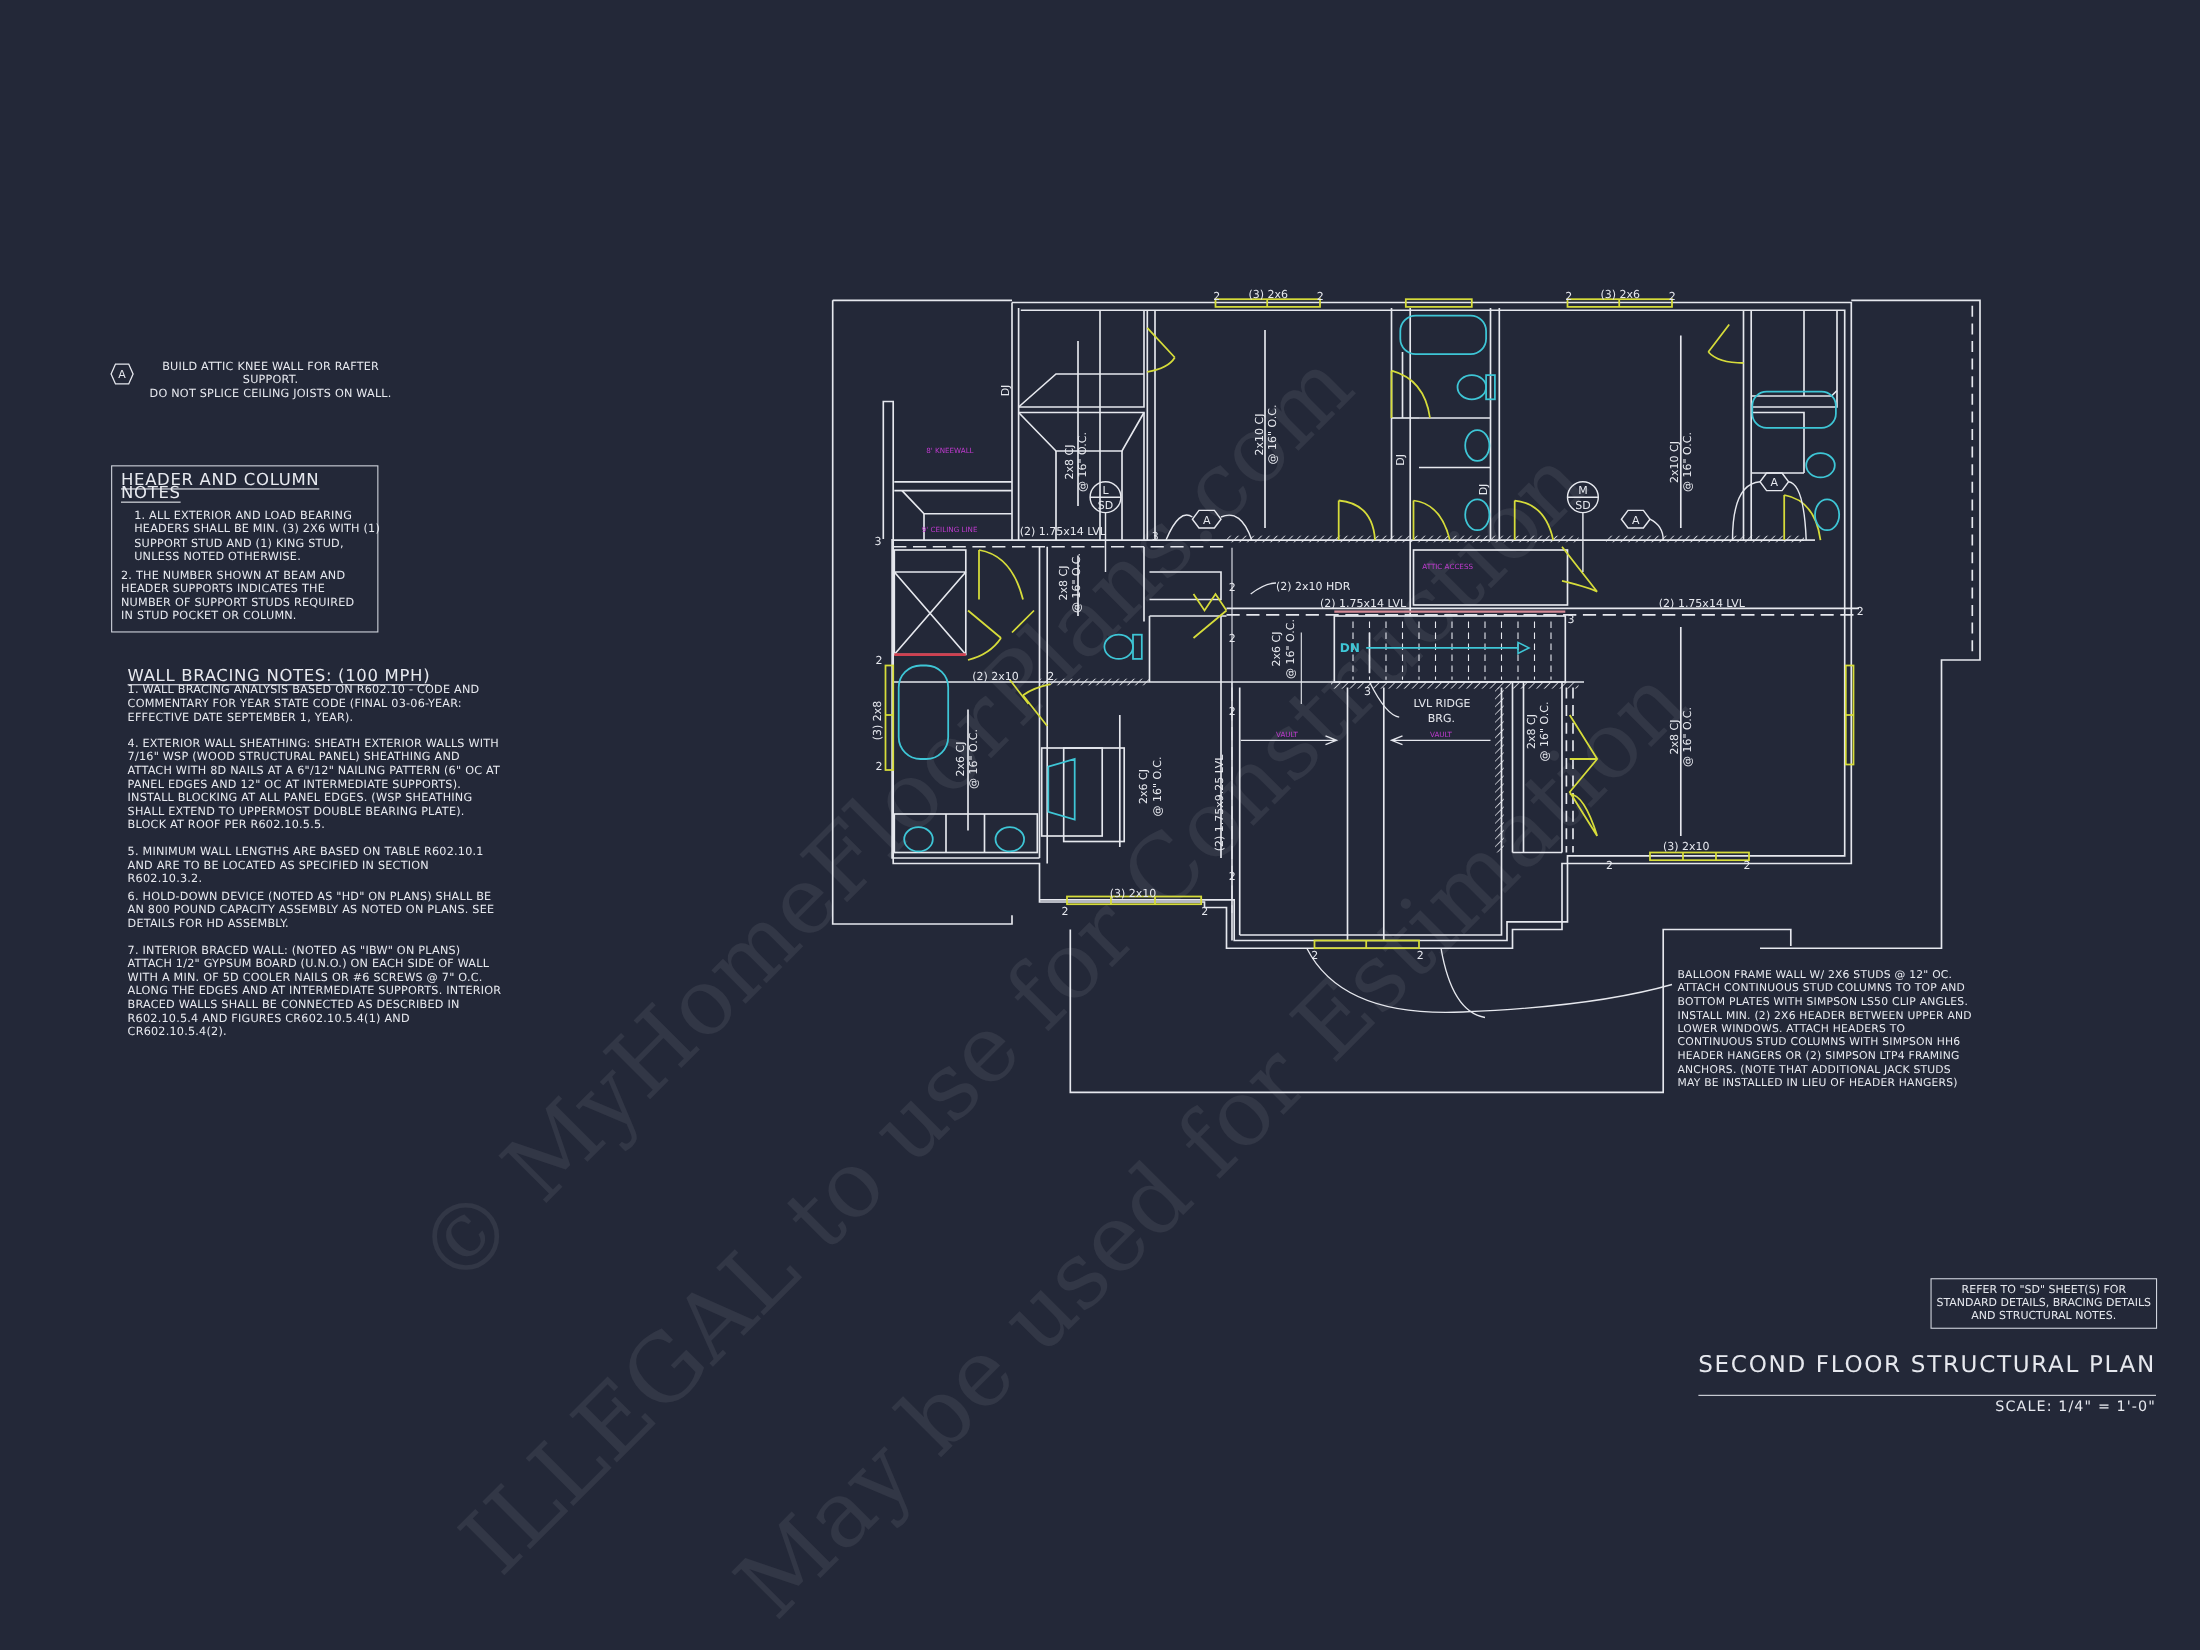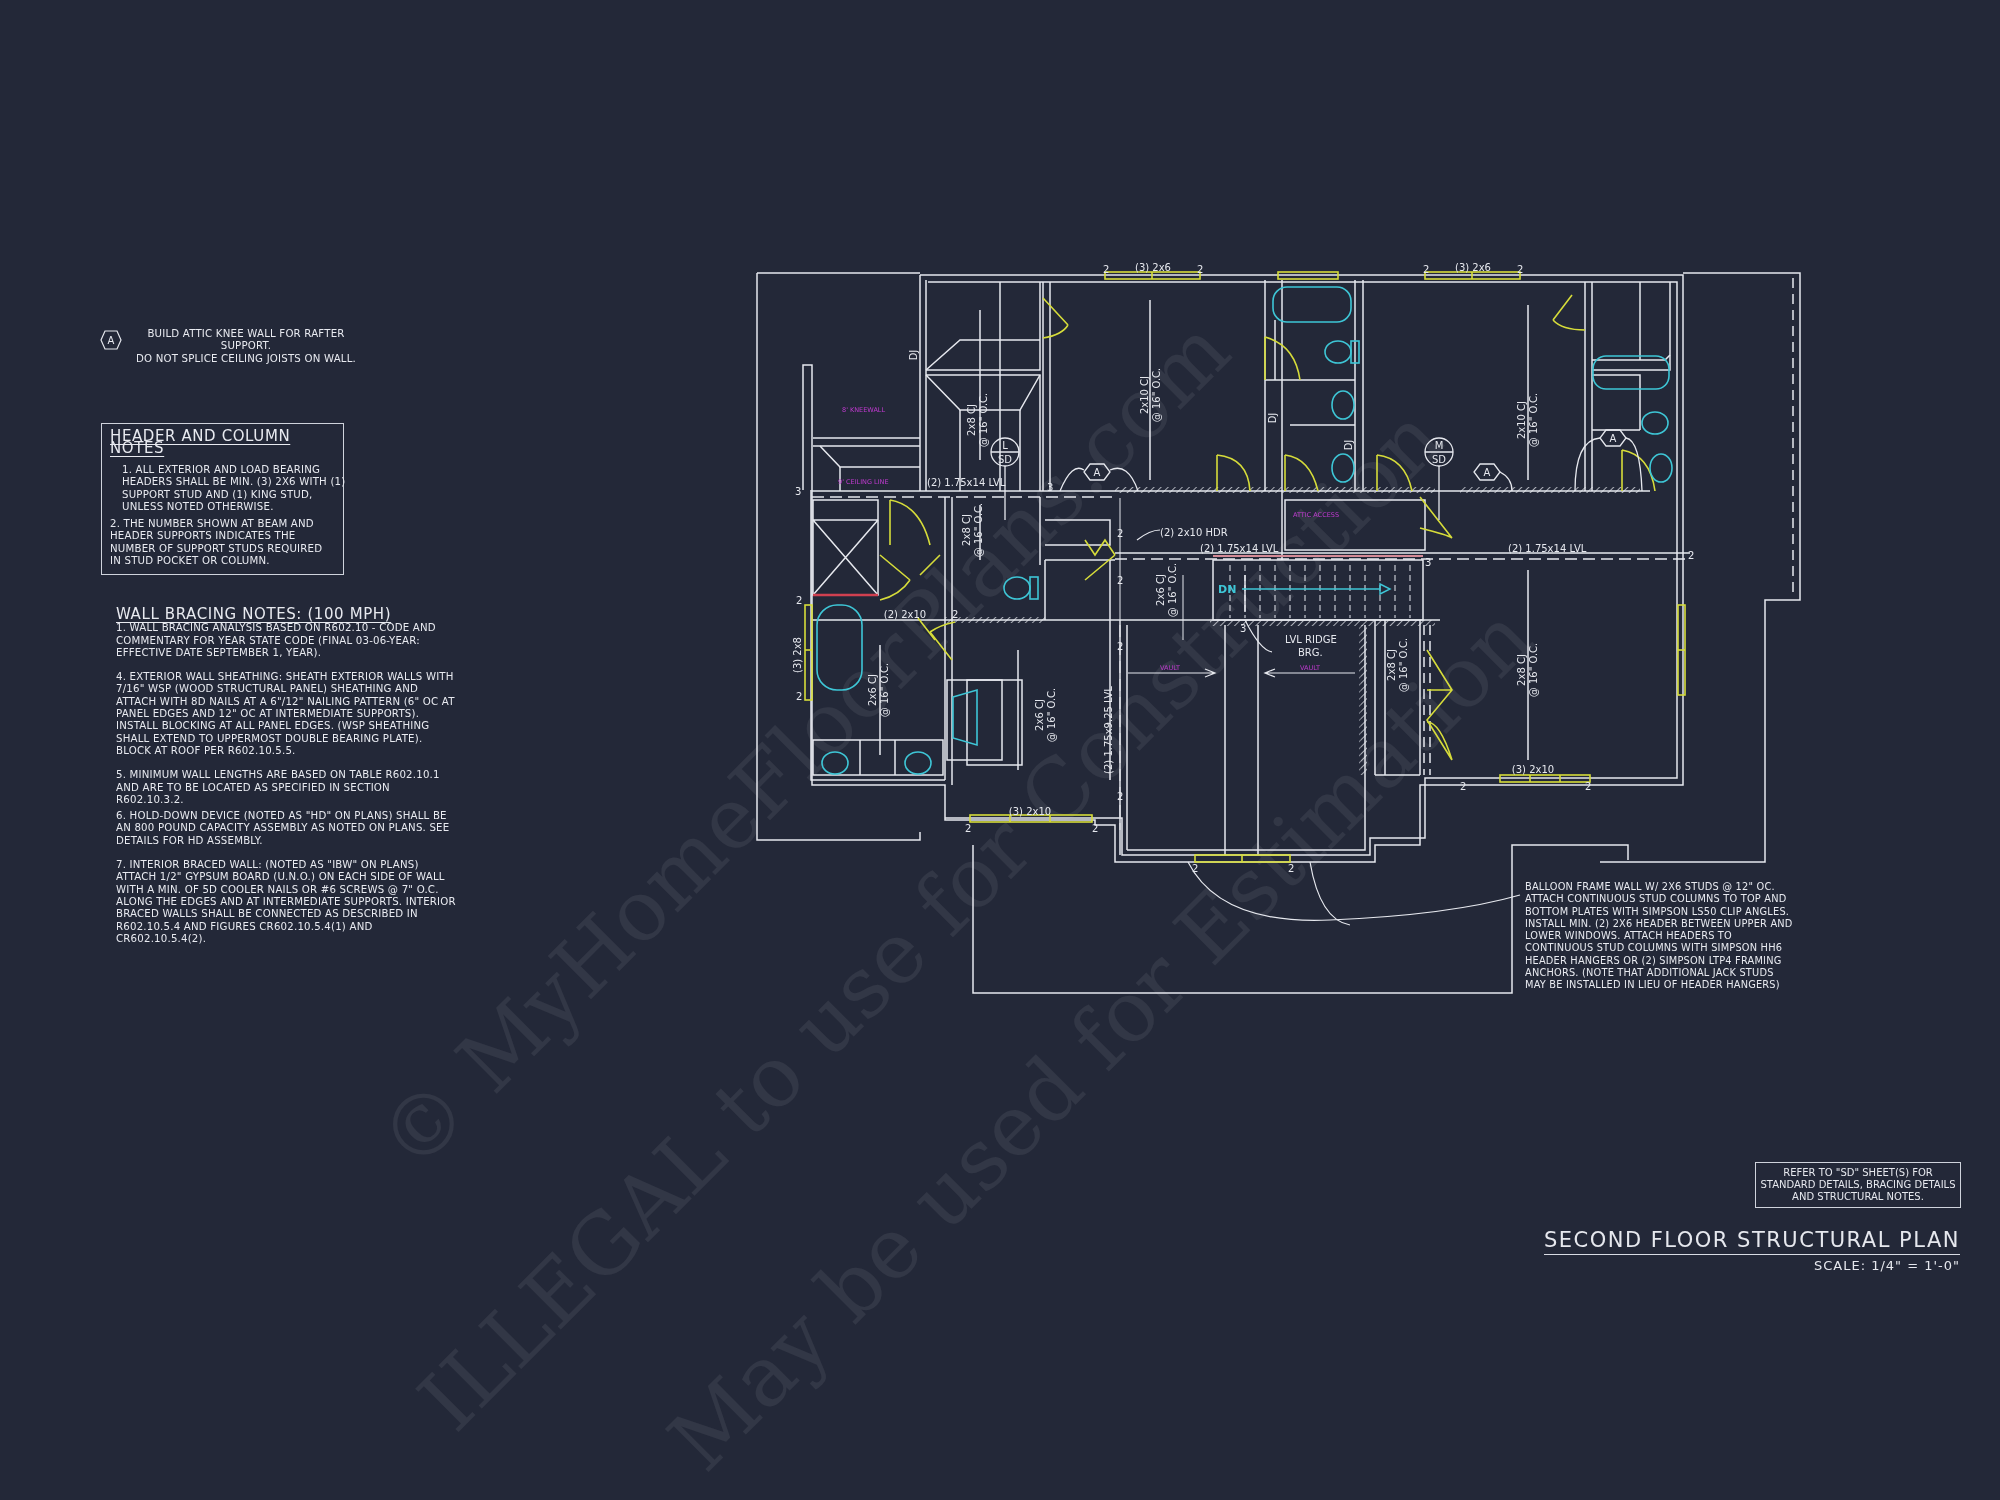--- a/index.html
+++ b/index.html
@@ -6,21 +6,21 @@
   body { width:2000px; height:1500px; background:#232838; overflow:hidden; position:relative;
          font-family:"DejaVu Sans", sans-serif; color:#e6e8ee; }
   .note { position:absolute; font-size:10.2px; line-height:12.3px; letter-spacing:0.2px;
           color:#e8eaf0; text-transform:uppercase; white-space:pre-line; }
   .boxed { position:absolute; border:1.5px solid #cfd3dc; }
   .h-title { font-size:15px; letter-spacing:0.6px; text-decoration:underline; text-underline-offset:3px; font-weight:normal; }
   .plan { position:absolute; left:0; top:0; }
   .wm { position:absolute; font-family:"DejaVu Serif", serif; color:rgba(255,255,255,0.07);
         font-size:84px; white-space:nowrap; transform-origin:left top; transform:rotate(-45deg); pointer-events:none; }
   .title-block { position:absolute; right:40px; top:1228px; text-align:right; }
-  .plan-title { font-size:21px; letter-spacing:1.5px; border-bottom:1.5px solid #d8dbe3; padding-bottom:2px;text-align:right; }
+  .plan-title { font-size:21px; letter-spacing:1.5px; border-bottom:1.5px solid #d8dbe3; padding-bottom:16px;text-align:right; }
   .plan-scale { font-size:13px; letter-spacing:1px; margin-top:3px; }
   .refer { position:absolute; left:1755px; top:1162px; width:200px; border:1.5px solid #cfd3dc;
            text-align:center; font-size:10px; line-height:12px; padding:4px 2px; text-transform:uppercase; }
   .ann { font-family:"DejaVu Sans", sans-serif; fill:#e6e8ee; font-size:10px; }
 </style>
 </head>
 <body>
 
 <div class="wm" style="left:360px; top:1120px;">© MyHomeFloorPlans.com</div>
 <div class="wm" style="left:400px; top:1380px;">ILLEGAL to use for Construction</div>

